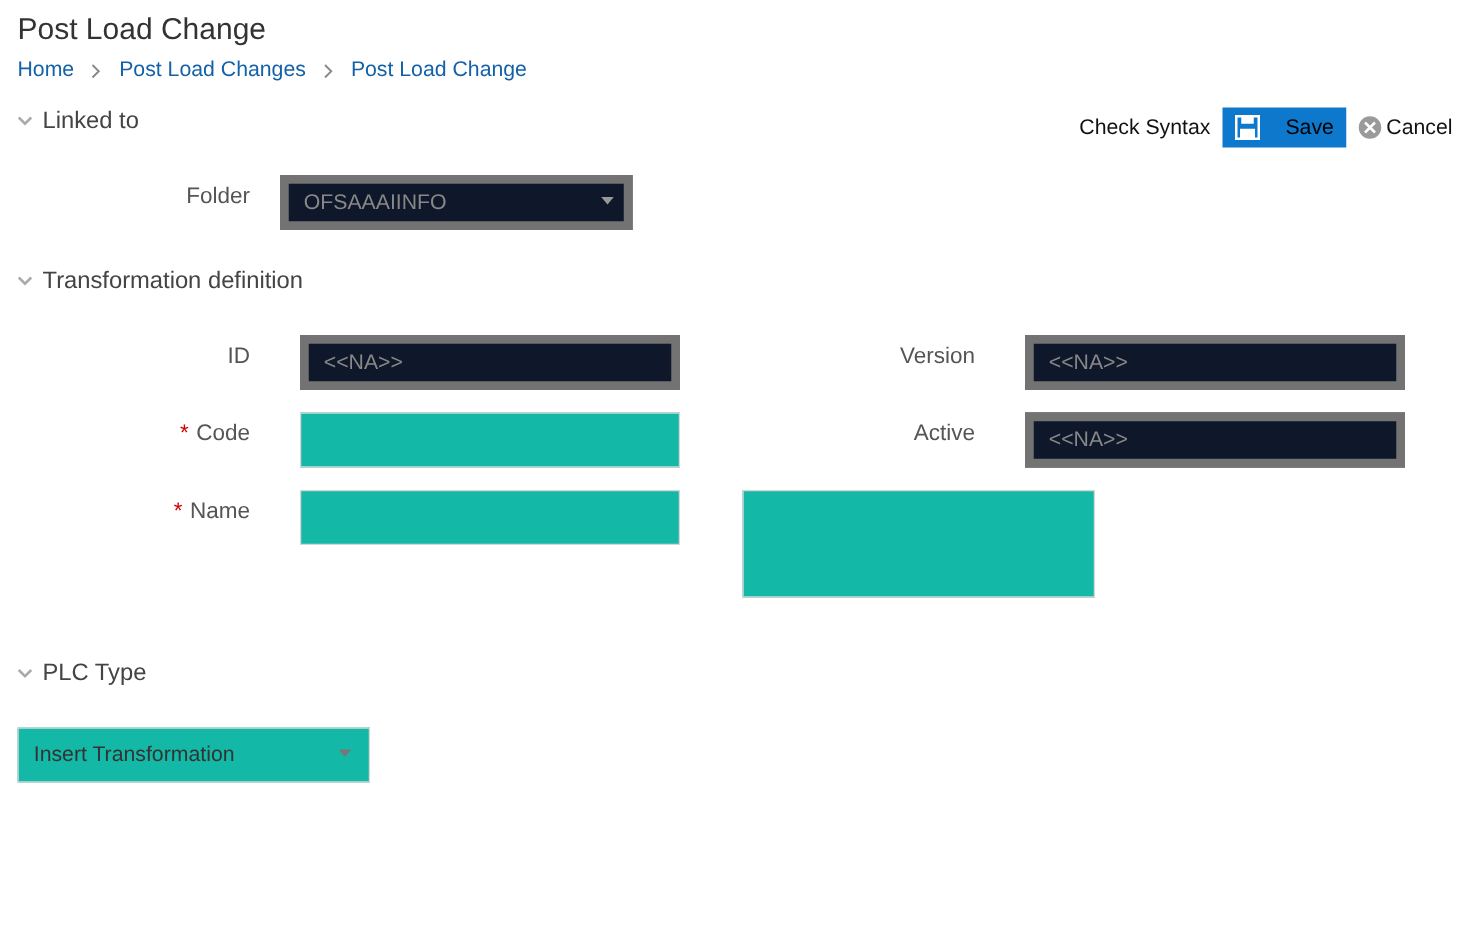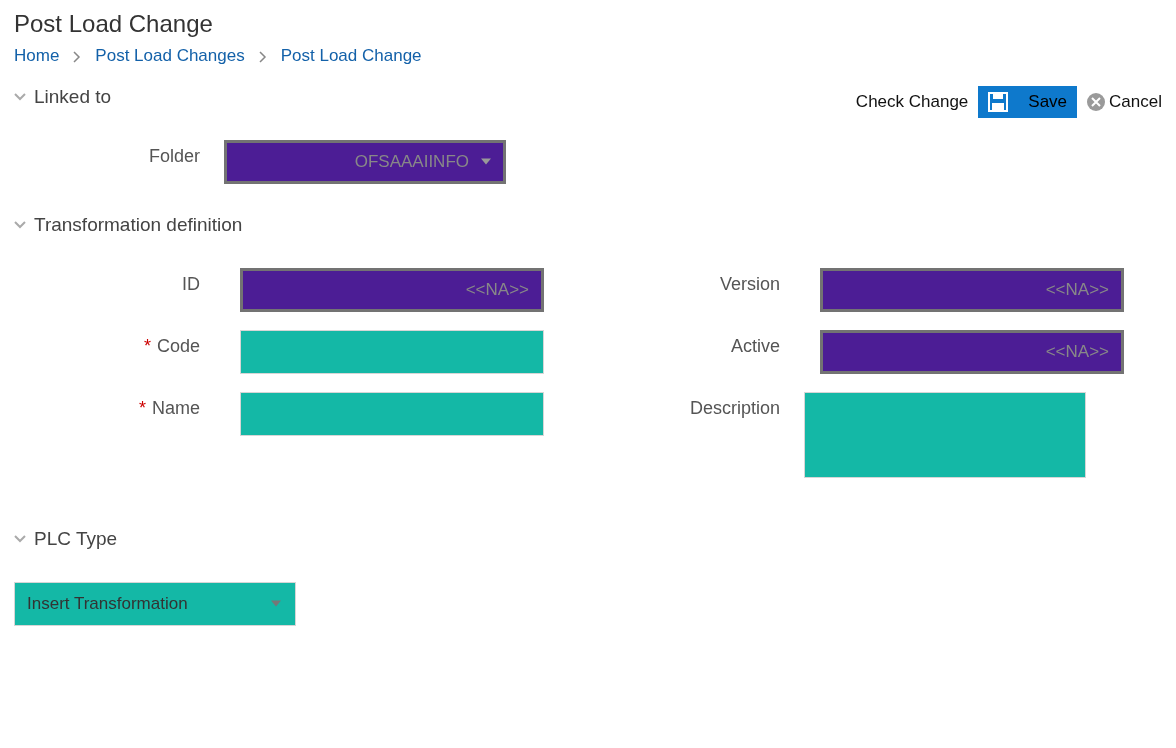--- a/index.html
+++ b/index.html
@@ -144,24 +144,23 @@
       background: #14b8a6;
       color: #333;
       outline: none;
     }
     .input {
       width: 304px;
       height: 44px;
       margin-left: 16px;
     }
     .input.readonly, .select.readonly {
-      background: #4c1d95;
+      background: #0f172a;
       color: #888;
-      border: 3px solid #737373;
-      text-align: right;
+      border: 7px solid #737373;
     }
     .select-wrap {
       position: relative;
       display: inline-flex;
       align-items: center;
     }
     .select-wrap .caret {
       position: absolute;
       right: 14px;
       top: 50%;
@@ -218,21 +217,21 @@
   <div class="section-header">
     <span class="chev">
       <svg viewBox="0 0 12 12">
           <path d="M1 3 L6 8 L11 3" fill="none" stroke="#aaa" stroke-width="2"></path>
         </svg>
     </span>
     <span>Linked to</span>
   </div>
   <div class="actions">
     <button class="action-plain">
-      <span>Check Change</span>
+      <span>Check Syntax</span>
     </button>
     <button class="save-btn">
       <span class="ico">
         <svg width="20" height="20" viewBox="0 0 20 20">
           <rect x="1" y="1" width="18" height="18" fill="none" stroke="#fff" stroke-width="2"></rect>
           <rect x="5" y="1" width="10" height="6" fill="#fff"></rect>
           <rect x="4" y="11" width="12" height="8" fill="#fff"></rect>
         </svg>
       </span>
       <span>Save</span>
@@ -304,23 +303,20 @@
     </div>
 
     <div class="form-row">
       <div class="form-label">
         <span class="req">*</span>
         <span>Name</span>
       </div>
       <input class="input" value="" style="">
     </div>
     <div class="form-row">
-      <div class="form-label">
-        <span>Description</span>
-      </div>
       <textarea class="textarea" style=""></textarea>
     </div>
   </div>
 </div>
 
 <div class="section-spacer"></div>
 
 <div class="section-header">
   <span class="chev">
     <svg viewBox="0 0 12 12">

